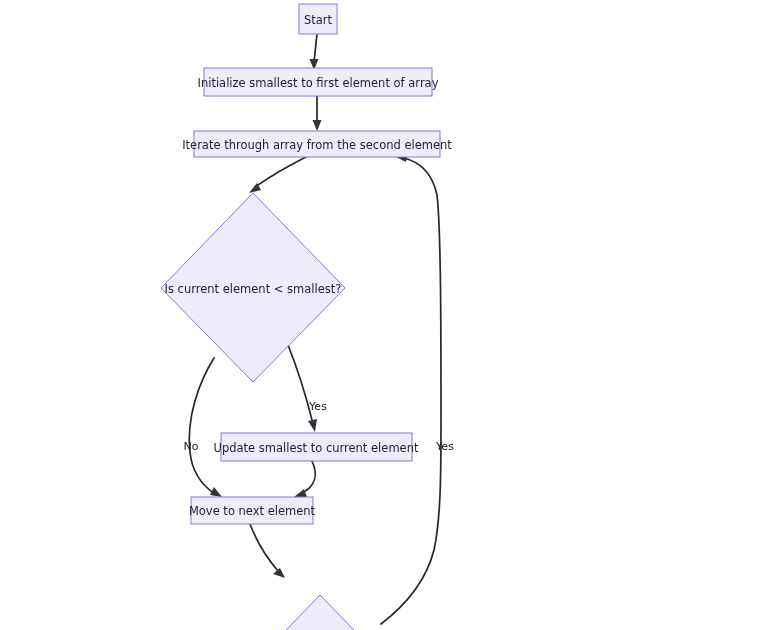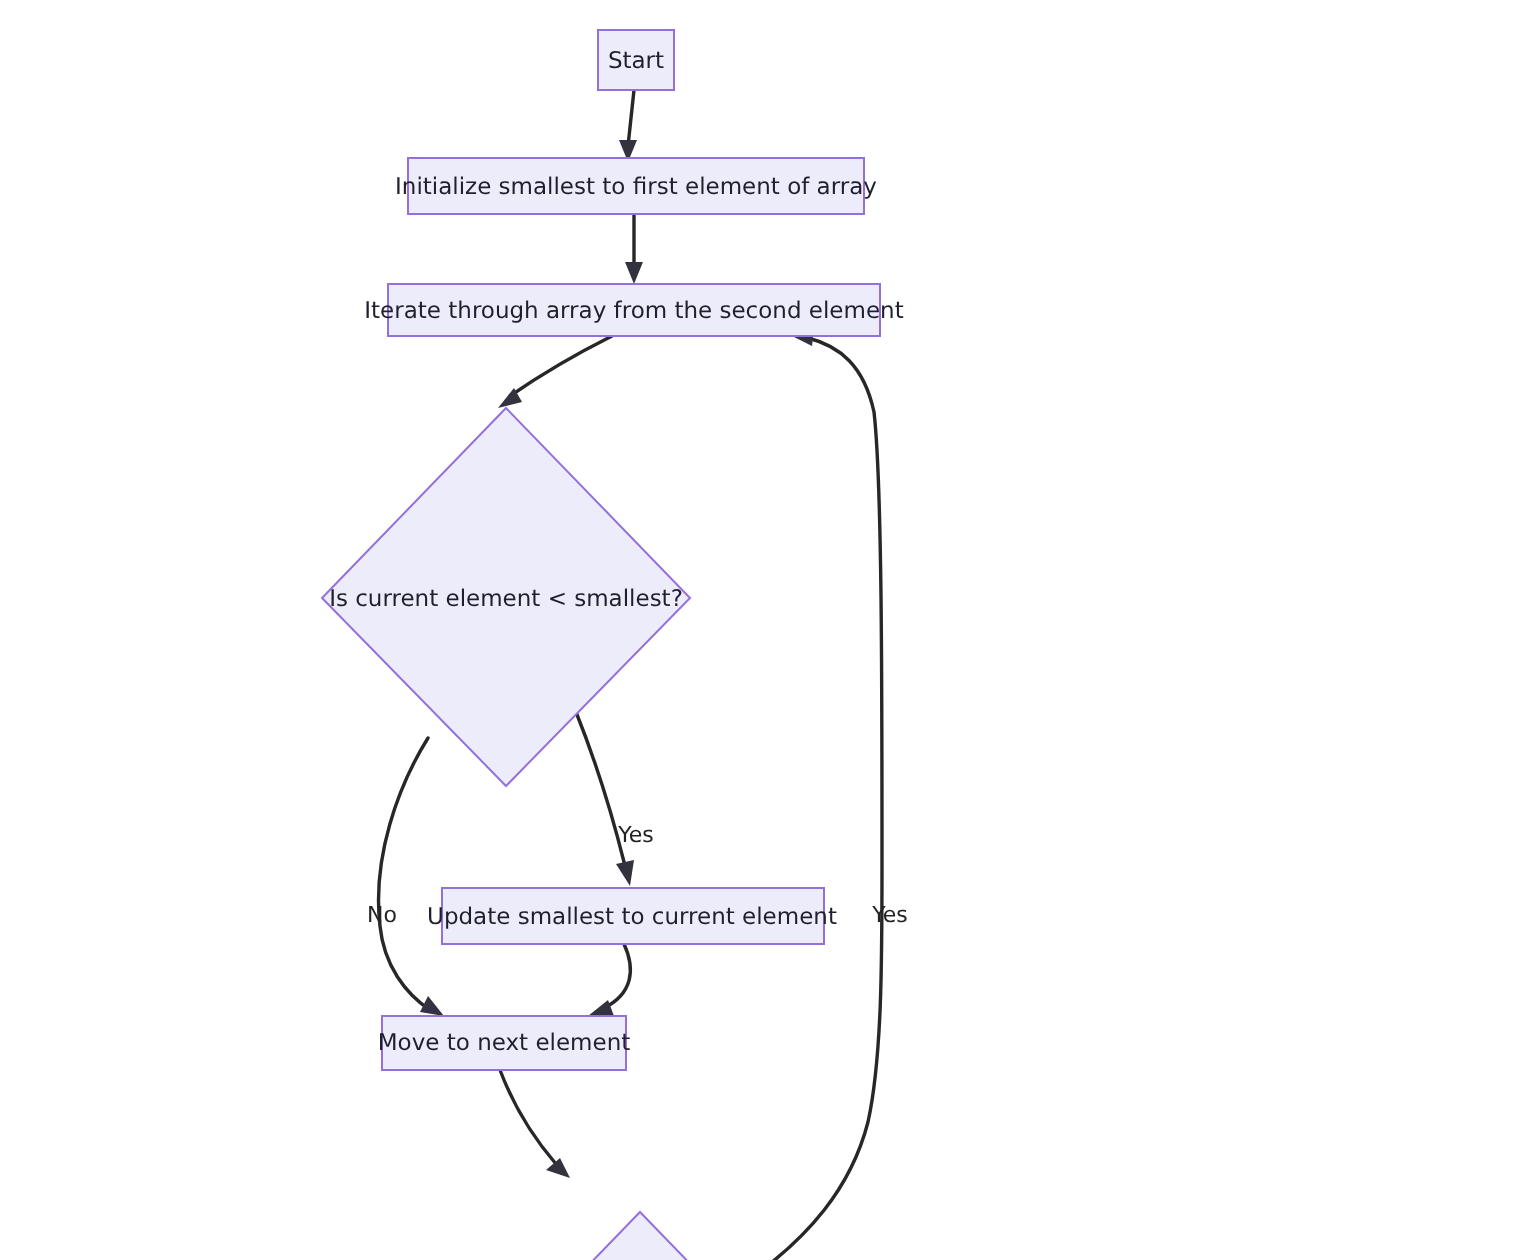--- a/index.html
+++ b/index.html
@@ -11,21 +11,21 @@
   body {
     width: 770px;
     height: 630px;
     overflow: hidden;
     font-family: "DejaVu Sans", "Liberation Sans", sans-serif;
     position: relative;
   }
   #diagram-root {
     position: absolute;
     left: 0;
-    top: 11px;
+    top: 0;
     width: 770px;
     height: 599px;
   }
   svg#flow-svg {
     display: block;
     width: 770px;
     height: 630px;
   }
   .node-shape {
     fill: #ececfb;

